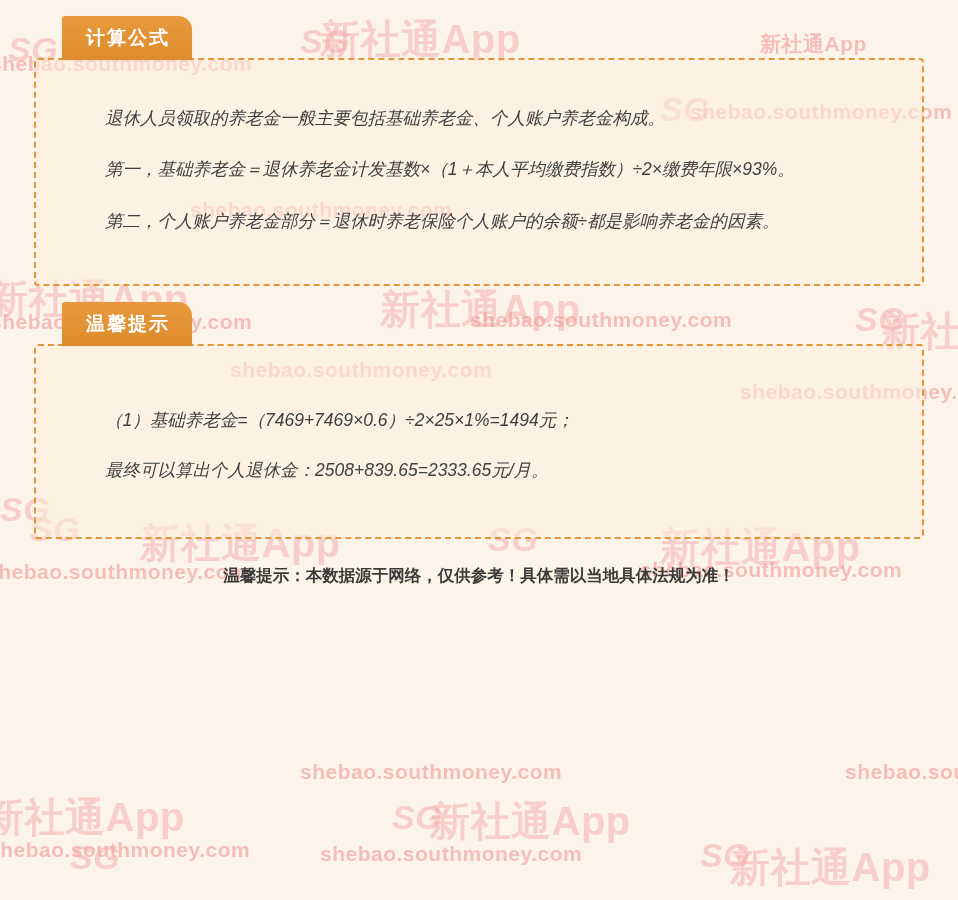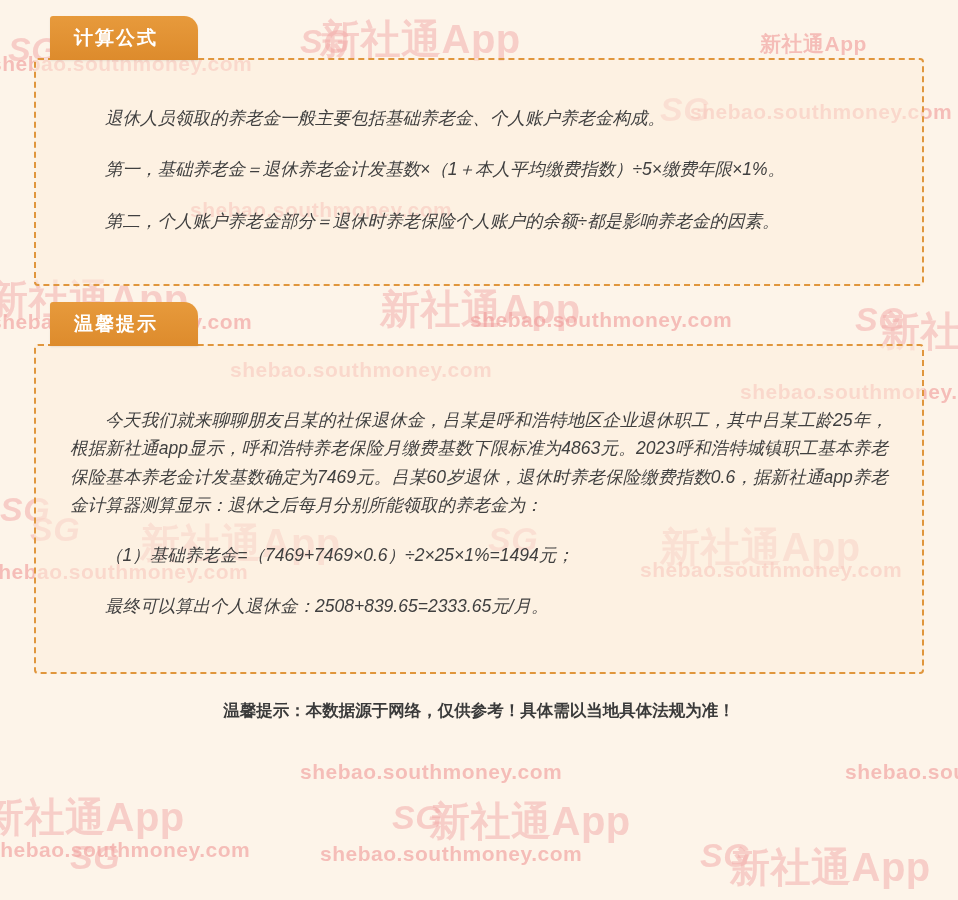--- a/index.html
+++ b/index.html
@@ -65,23 +65,23 @@
 
   .tab {
     position: relative;
     z-index: 3;
     display: inline-block;
     background: linear-gradient(180deg, #e79a3c 0%, #dd8b2c 100%);
     color: #ffffff;
     font-size: 19px;
     font-weight: bold;
     letter-spacing: 2px;
-    padding: 9px 40px 9px 24px;
+    padding: 9px 22px 9px 24px;
     border-radius: 3px 14px 0 0;
-    margin-left: 16px;
+    margin-left: 28px;
     box-shadow: 0 1px 2px rgba(0,0,0,.08);
     text-align: right;
   }
 
   .panel {
     border: 2px dashed #e0963d;
     border-radius: 4px;
     background: rgba(253, 238, 221, 0.55);
     padding: 26px 30px 26px 30px;
     margin-top: -2px;
@@ -156,31 +156,30 @@
 </div>
 
 <div class="page">
 
   <div class="spacer"></div>
 
   <div class="section">
     <div class="tab">计算公式</div>
     <div class="panel" id="formula-panel">
       <p>退休人员领取的养老金一般主要包括基础养老金、个人账户养老金构成。</p>
-      <p>第一，基础养老金＝退休养老金计发基数×（1＋本人平均缴费指数）÷5×缴费年限×1%。</p>
+      <p>第一，基础养老金＝退休养老金计发基数×（1＋本人平均缴费指数）÷2×缴费年限×93%。</p>
       <p>第二，个人账户养老金部分＝退休时养老保险个人账户的余额÷都是影响养老金的因素。</p>
     </div>
   </div>
 
   <div class="spacer"></div>
 
   <div class="section">
     <div class="tab">温馨提示</div>
     <div class="panel" id="example-panel">
-      <p>今天我们就来聊聊朋友吕某的社保退休金，吕某是呼和浩特地区企业退休职工，其中吕某工龄25年，根据新社通app显示，呼和浩特养老保险月缴费基数下限标准为4863元。2023呼和浩特城镇职工基本养老保险基本养老金计发基数确定为7469元。吕某60岁退休，退休时养老保险缴费指数0.6，据新社通app养老金计算器测算显示：退休之后每月分别所能领取的养老金为：</p>
       <p>（1）基础养老金=（7469+7469×0.6）÷2×25×1%=1494元；</p>
       <p>最终可以算出个人退休金：2508+839.65=2333.65元/月。</p>
     </div>
   </div>
 
   <div class="footer">温馨提示：本数据源于网络，仅供参考！具体需以当地具体法规为准！</div>
 
 </div>
 
 </body></html>

